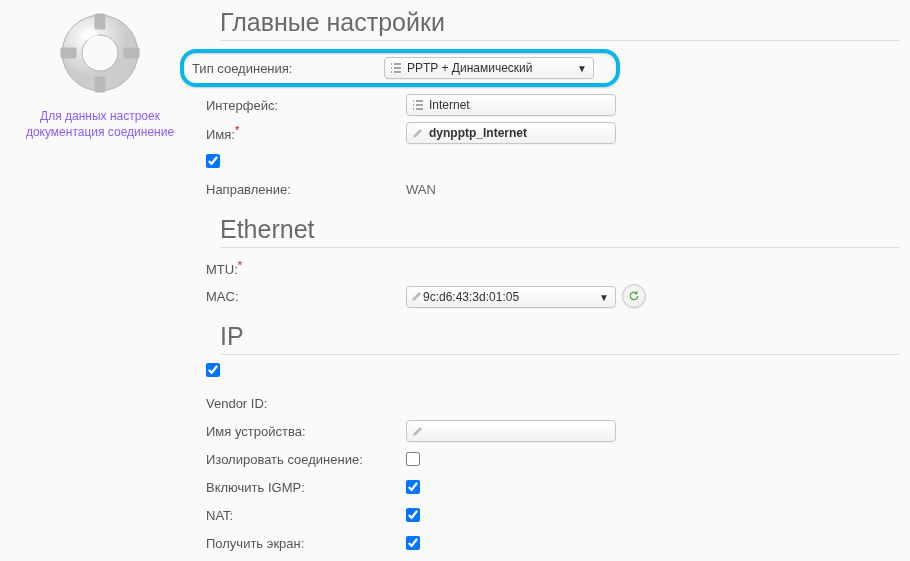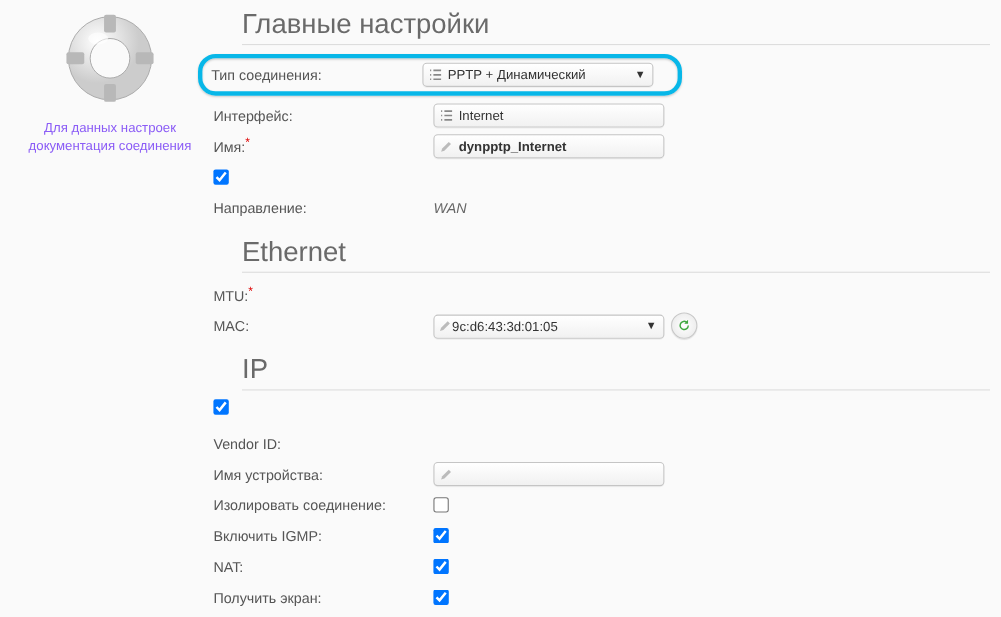--- a/index.html
+++ b/index.html
@@ -5,33 +5,33 @@
 * { box-sizing: border-box; margin: 0; padding: 0; }
 body { font-family: Arial, Helvetica, sans-serif; font-size: 13px; background: #fafafa; color: #4a4a4a; }
 .page { display: flex; padding: 8px 10px 10px 10px; }
 .left-col { width: 180px; flex-shrink: 0; text-align: center; padding-top: 0; }
 .lifering { width: 90px; height: 90px; margin: 0 auto 10px auto; position: relative; }
 .lifering svg { width: 100%; height: 100%; }
 .left-col .hint { color: #8b5cf6; font-size: 12px; line-height: 1.35; padding: 0 10px; }
 .main { flex: 1; }
 .section-title { font-size: 25px; color: #6a6a6a; margin: 0 0 8px 30px; border-bottom: 1px solid #ddd; padding-bottom: 3px; }
 .section-title.first { margin-top: 0; }
-.row { display: flex; align-items: center; margin: 4px 4px; min-height: 24px; }
+.row { display: flex; align-items: center; margin: 4px 16px; min-height: 24px; }
 .row .lbl { width: 200px; padding-left: 0; color: #555; font-size: 13px; }
 .row .lbl .req { color: #d00; font-size: 11px; vertical-align: super; }
 .row .ctrl { flex: 1; display: flex; align-items: flex-end; }
 .highlight-box { border: 4px solid #08b7e8; border-radius: 16px; padding: 4px 8px; margin: 2px 0 6px -10px; display: flex; align-items: center; width: 440px; box-shadow: 0 1px 2px rgba(0,0,0,.2), inset 0 1px 2px rgba(0,0,0,.2); }
 .highlight-box .lbl { width: 192px; color: #555; font-size: 13px; }
 .select-box, .input-box { height: 22px; border: 1px solid #c5c5c5; border-radius: 4px; background: linear-gradient(#fff,#f1f1f1); display: flex; align-items: center; padding: 0 4px 0 4px; font-size: 12px; color: #333; width: 210px; position: relative; box-shadow: 0 1px 0 rgba(0,0,0,.04); }
 .select-box { font-weight: normal; }
 .select-box .caret { position: absolute; right: 6px; top: 50%; transform: translateY(-50%); font-size: 10px; color: #333; }
 .select-box .list-ico, .input-box .pen-ico { width: 14px; height: 14px; margin-right: 4px; display: inline-flex; align-items: center; justify-content: center; color: #888; }
 .list-ico svg, .pen-ico svg { width: 12px; height: 12px; }
 .input-box.empty { color: #aaa; }
-.static-txt { font-style: italic; color: #666; font-size: 13px; }
+.static-txt { color: #666; font-size: 13px; }
 .chk { width: 14px; height: 14px; }
 .refresh-btn { width: 24px; height: 24px; border-radius: 50%; background: radial-gradient(#fff,#e7e7e7); border: 1px solid #c7c7c7; display: flex; align-items: center; justify-content: center; margin-left: 6px; cursor: pointer; box-shadow: 0 1px 1px rgba(0,0,0,.1); }
 .refresh-btn svg { width: 14px; height: 14px; }
 .block { margin-bottom: 14px; }
 </style>
 </head>
 <body>
 
 <div class="page">
   <div class="left-col">
@@ -47,21 +47,21 @@
         <circle cx="50" cy="50" r="20" fill="#fafafa" stroke="#aaa" stroke-width="1"></circle>
         <rect x="44" y="6" width="12" height="18" fill="#b8b8b8" rx="2"></rect>
         <rect x="44" y="76" width="12" height="18" fill="#b8b8b8" rx="2"></rect>
         <rect x="6" y="44" width="18" height="12" fill="#b8b8b8" rx="2"></rect>
         <rect x="76" y="44" width="18" height="12" fill="#b8b8b8" rx="2"></rect>
         <ellipse cx="38" cy="30" rx="10" ry="6" fill="#fff" opacity=".6"></ellipse>
       </svg>
     </div>
     <div class="hint">
       <span>Для данных настроек</span><br>
-      <span>документация соединения</span>
+      <span>документация соединение</span>
     </div>
   </div>
 
   <div class="main">
 
     <div class="block">
       <div class="section-title first">Главные настройки</div>
 
       <div class="highlight-box">
         <div class="lbl">Тип соединения:</div>

